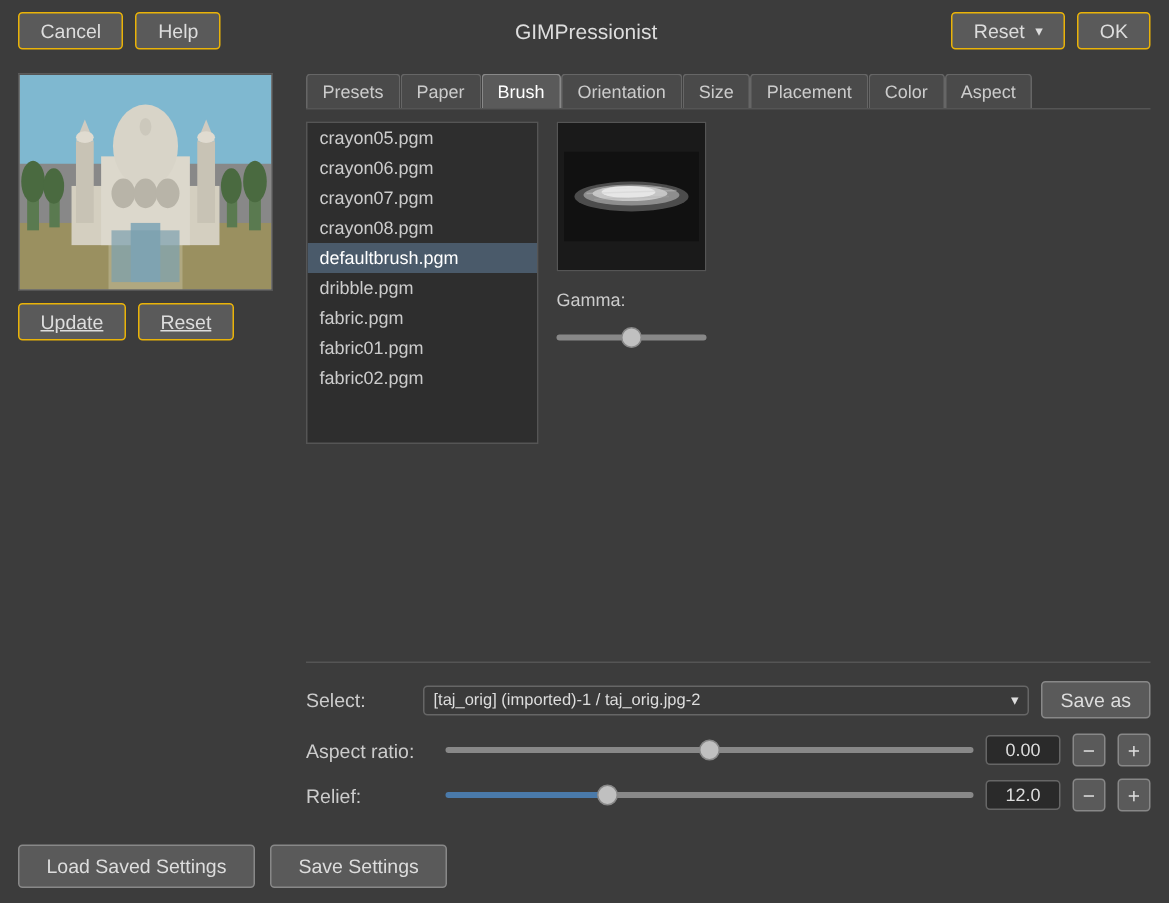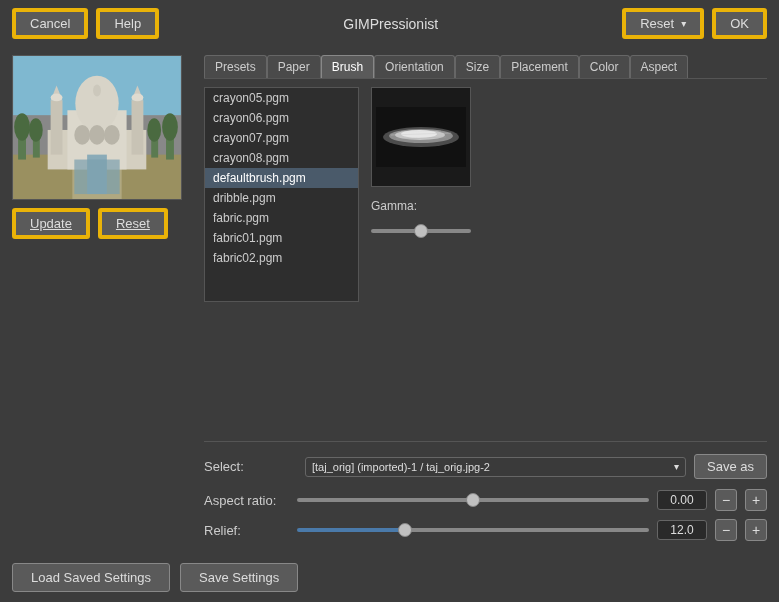--- a/index.html
+++ b/index.html
@@ -39,21 +39,21 @@
       font-weight: normal;
     }
     .title-bar-right {
       display: flex;
       gap: 8px;
     }
 
     .btn {
       background: #5a5a5a;
       color: #ddd;
-      border: 4px solid #eab308;
+      border: 1px solid #eab308;
       border-radius: 3px;
       padding: 4px 14px;
       font-size: 13px;
       cursor: pointer;
       display: flex;
       align-items: center;
       gap: 4px;
     }
     .btn-ok {
       background: #5a5a5a;
@@ -237,21 +237,20 @@
       background: #3a3a3a;
       color: #ddd;
       border: 1px solid #666;
       border-radius: 3px;
       padding: 3px 6px;
       font-size: 12px;
       display: flex;
       align-items: center;
       justify-content: space-between;
       cursor: pointer;
-      margin-left: 23px;
     }
     .save-as-btn {
       background: #5a5a5a;
       color: #ddd;
       border: 1px solid #888;
       border-radius: 3px;
       padding: 4px 12px;
       font-size: 13px;
       cursor: pointer;
       white-space: nowrap;

